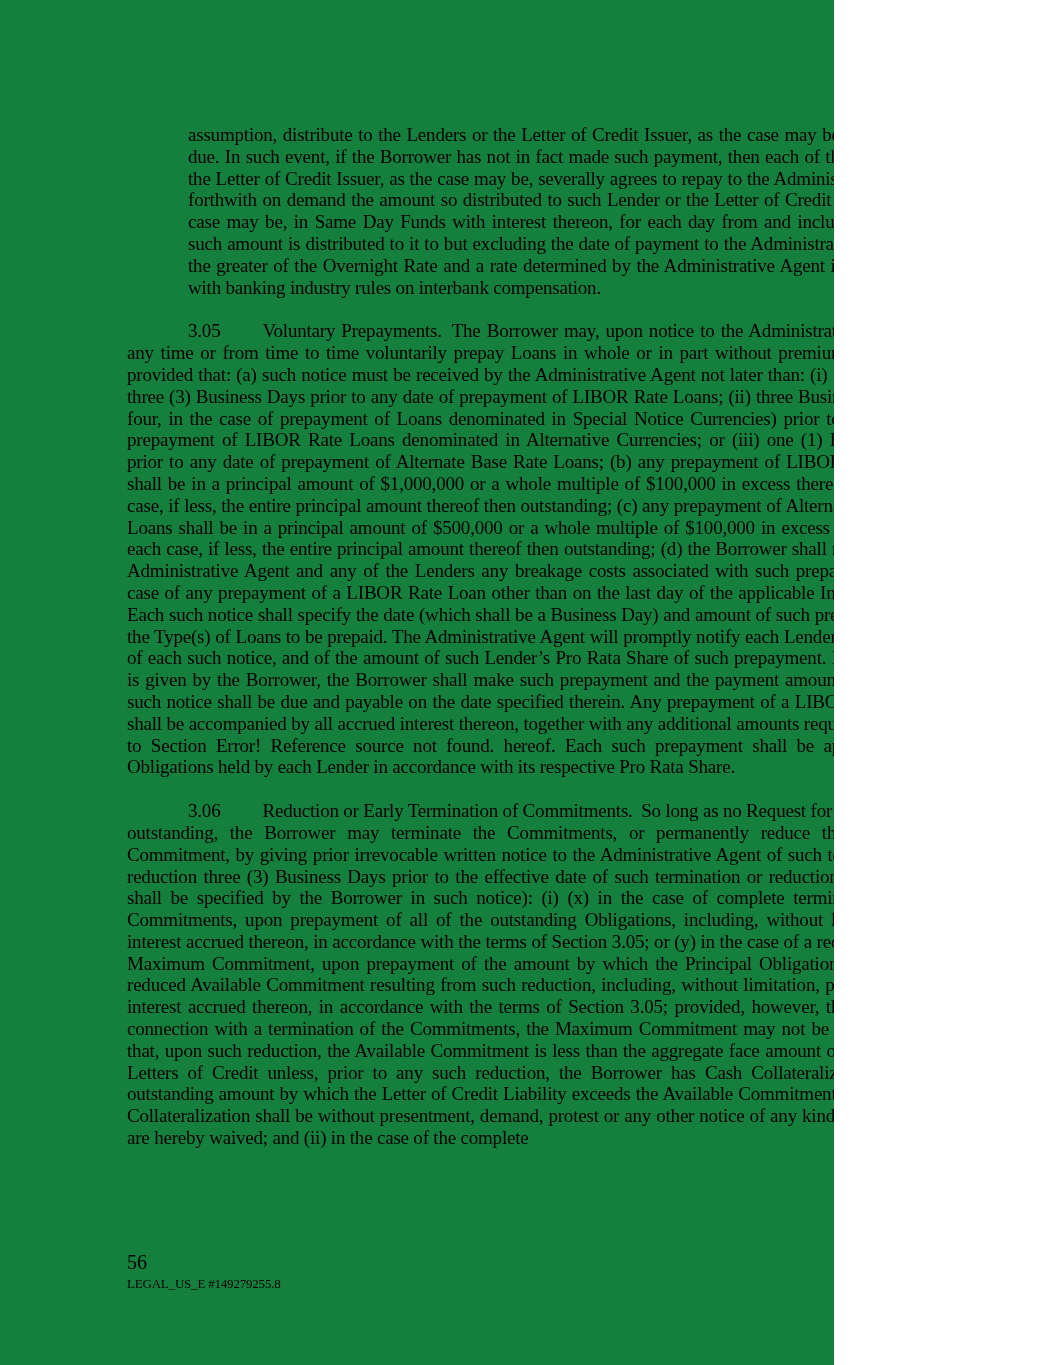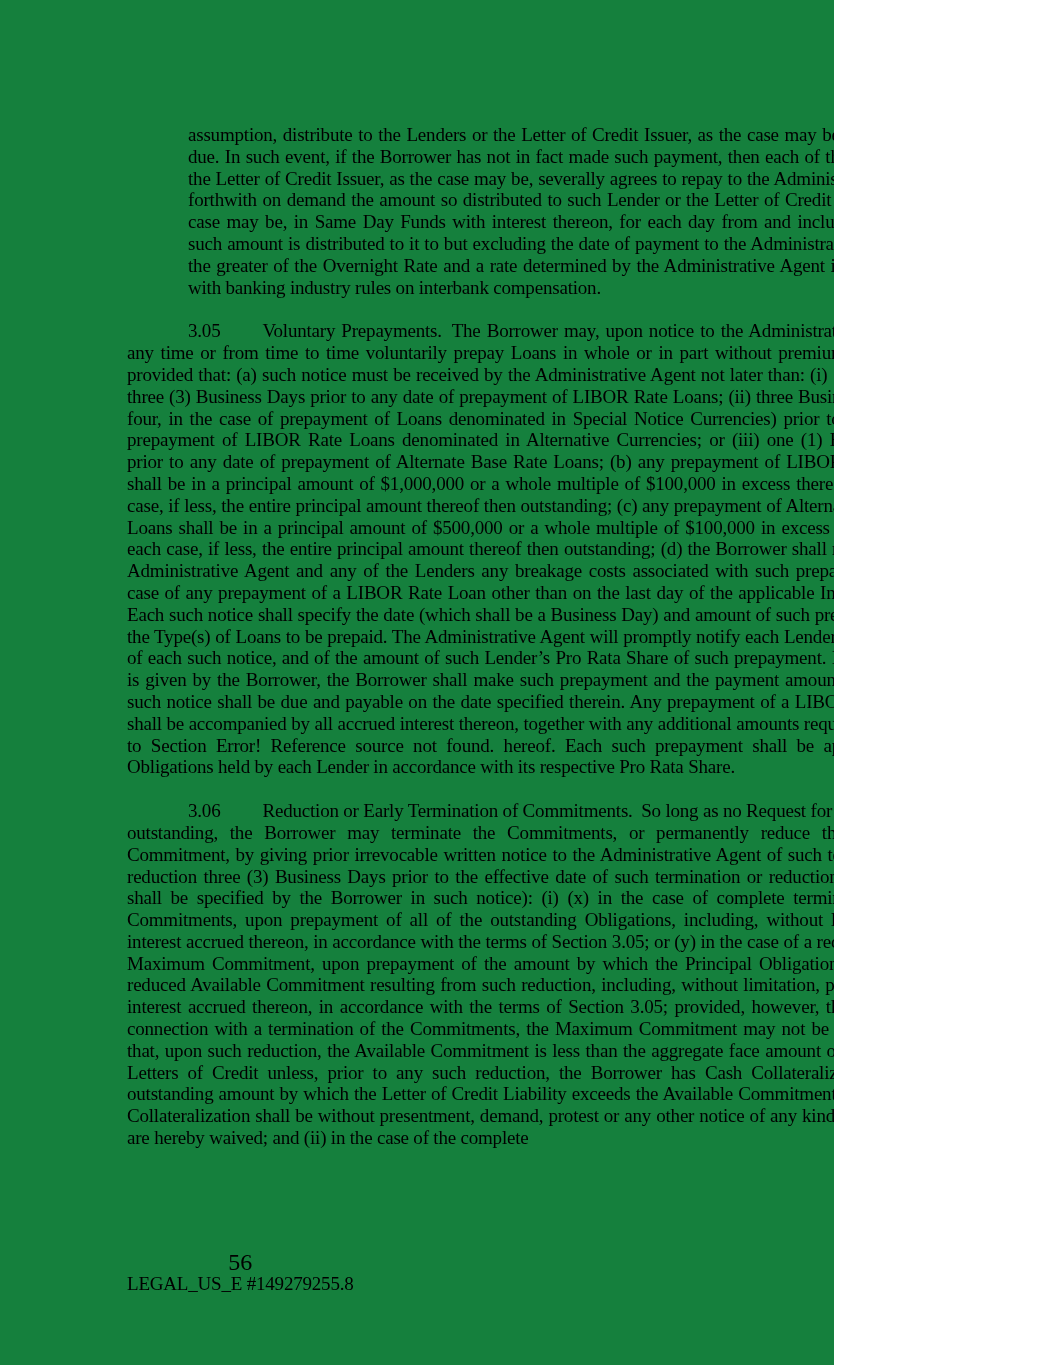--- a/index.html
+++ b/index.html
@@ -42,26 +42,25 @@
   .sect-head {
     margin-right: 4px;
     margin-left: 16px;
   }
   .footer {
     position: absolute;
     left: 127px;
     top: 1250px;
   }
   .page-number {
-    font-size: 24px;
+    font-size: 20px;
     line-height: 24px;
-    text-align: center;
   }
   .doc-id {
-    font-size: 19px;
+    font-size: 13px;
     line-height: 20px;
     letter-spacing: -0.2px;
   }
 </style>
 </head>
 <body>
 
 <div class="page">
   <div class="content">
 

